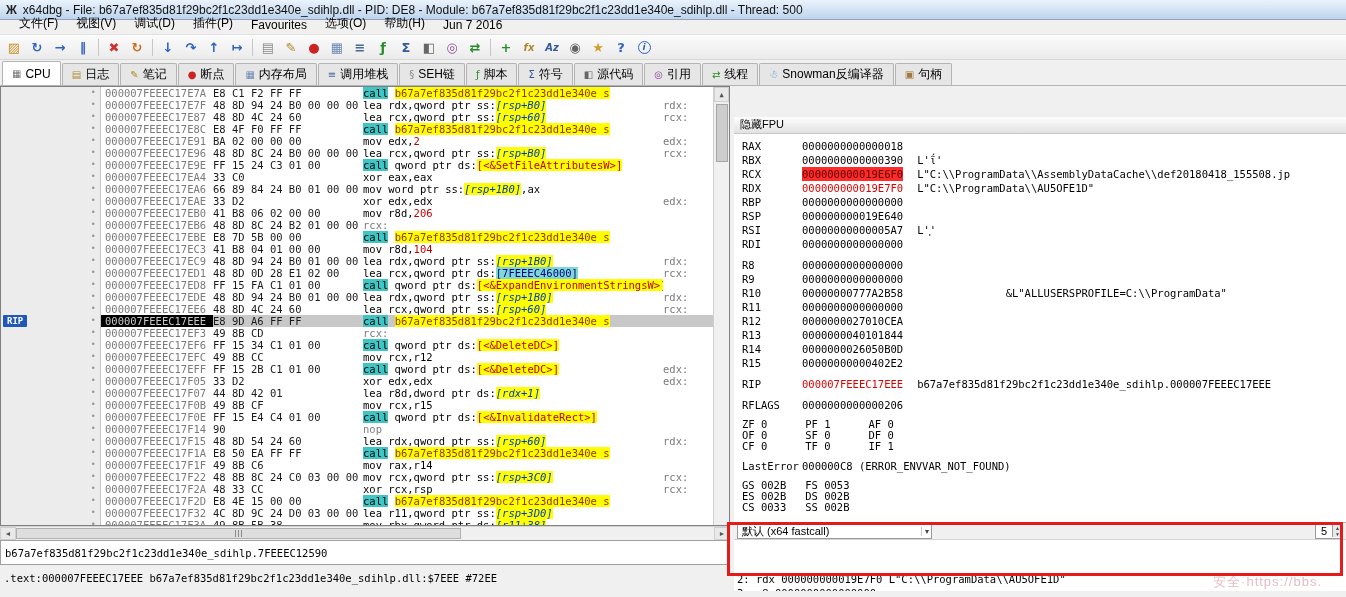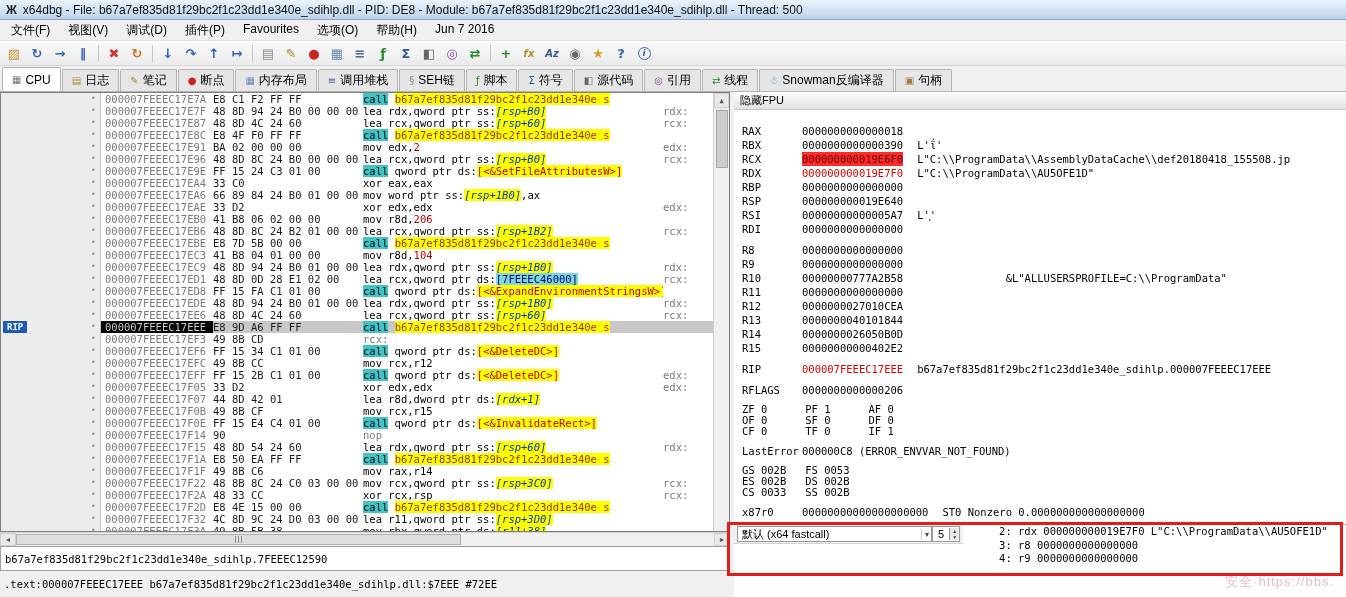--- a/index.html
+++ b/index.html
@@ -5,22 +5,22 @@
   * { box-sizing: border-box; margin: 0; padding: 0; }
   html,body { width:1346px; height:597px; overflow:hidden; background:#f0f0f0;
     font-family:"Liberation Sans",sans-serif; position:relative; }
 
   
   .titlebar { height:20px; background:linear-gradient(#eaf3fc,#bed4ec);
     border-bottom:1px solid #8ea6c0; display:flex; align-items:center; padding:0 6px; font-size:12px; color:#111; }
   .app-icon { font-weight:bold; font-size:12px; margin-right:6px; color:#222; }
   .title-text { white-space:nowrap; overflow:hidden; }
 
-  .menubar { height:21px; display:flex; align-items:flex-start; background:#f0f0f0;
-    border-bottom:1px solid #e2e2e2; font-size:12px; padding-left:2px; }
+  .menubar { height:15px; display:flex; align-items:flex-end; background:#f0f0f0;
+    border-bottom:1px solid #e2e2e2; font-size:12px; padding-left:10px; }
   .menu-item { padding:2px 9px; cursor:default; }
   .menu-date { padding:2px 9px; }
 
   .toolbar { height:25px; display:flex; align-items:center; gap:1px;
     background:linear-gradient(#fbfbfb,#ebebeb); border-bottom:1px solid #d6d6d6; padding-left:3px; }
   .tb-btn { width:22px; height:22px; border:none; background:transparent; display:flex;
     align-items:center; justify-content:center; font-size:13px; font-weight:bold; font-family:"DejaVu Sans",sans-serif; }
   .tb-sep { width:1px; height:17px; background:#c6c6c6; margin:0 3px; }
   .tb-text { font-size:10px; font-style:italic; }
   .tb-circle { border:1px solid #2f62c4; border-radius:50%; width:13px; height:13px;
@@ -30,21 +30,21 @@
     border-bottom:1px solid #b4b4b4; padding:2px 2px 0 2px; font-size:12px; }
   .tab { height:22px; display:flex; align-items:center; gap:4px; padding:0 9px;
     background:#e6e6e6; border:1px solid #b4b4b4; border-bottom:none; border-radius:2px 2px 0 0; white-space:nowrap; }
   .tab.active { background:#fff; height:24px; }
   .tab-icon { font-size:10px; font-family:"DejaVu Sans",sans-serif; }
 
   
   .main { display:flex; height:505px; }
   .left { width:730px; display:flex; flex-direction:column; }
   .vsplit { width:4px; background:#f0f0f0; }
-  .right { flex:1; display:flex; flex-direction:column; background:#fff; }
+  .right { flex:1; display:flex; flex-direction:column; background:#fff;margin-top:31px; }
 
   
   .disasm { height:440px; background:#fff; border:1px solid #808080; overflow:hidden;
     position:relative; font-family:"DejaVu Sans Mono",monospace; font-size:10.5px; }
   .drow { display:flex; height:12px; line-height:12px; white-space:pre; }
   .g  { width:100px; flex:none; background:#ececec; border-right:1px solid #c4c4c4; position:relative; }
   .bp-dot { position:absolute; right:4px; top:-1px; color:#9a9a9a; font-style:normal; font-size:9px; }
   .ripbadge { position:absolute; left:2px; top:0; background:#2058b8; color:#fff;
     font-size:9px; font-weight:bold; padding:0 4px; border-radius:1px; }
   .da { width:112px; flex:none; color:#7a7a7a; padding-left:4px; }
@@ -78,48 +78,48 @@
 
   .infobox { height:25px; background:#fff; border:1px solid #a0a0a0; display:flex; align-items:center;
     padding-left:4px; font-family:"DejaVu Sans Mono",monospace; font-size:10.5px; white-space:nowrap; overflow:hidden; }
   .statusline { height:26px; display:flex; align-items:center; padding-left:4px; background:#f0f0f0;
     font-family:"DejaVu Sans Mono",monospace; font-size:10.5px; white-space:nowrap; overflow:hidden; }
 
   
   .regs-header { height:18px; background:linear-gradient(#fdfdfd,#e2e2e2); border-bottom:1px solid #c8c8c8;
     font-size:11px; display:flex; align-items:center; padding-left:6px; }
   .registers { height:414px; overflow:hidden; font-family:"DejaVu Sans Mono",monospace;
-    font-size:10.5px; padding:14px 0 0 8px; white-space:pre; }
+    font-size:10.5px; padding:5px 0 0 8px; white-space:pre; }
   .reg-group { margin-bottom:7px; }
   .reg-line { height:14px; line-height:14px; display:flex; }
   .reg-line.tight { height:11px; line-height:11px; display:block; }
   .rn { width:60px; flex:none; color:#000; }
   .rv { color:#000; }
   .rv.red { color:#e00000; }
   .rv.hlred { background:#ff2a2a; color:#5c0000; }
   .rx { margin-left:14px; color:#000; white-space:pre; }
 
   
-  .args { height:73px; border-top:1px solid #b4b4b4; background:#fff; display:flex; flex-direction:row; overflow:hidden;gap:33px; }
+  .args { height:73px; border-top:1px solid #b4b4b4; background:#fff; display:flex; flex-direction:column; overflow:hidden;gap:33px; }
   .args-header { height:19px; background:#f0f0f0; border-bottom:1px solid #d4d4d4;
     display:flex; align-items:center; padding:0 3px; }
   .combo { width:195px; height:16px; background:#fff; border:1px solid #9a9a9a; font-size:11px;
     display:flex; align-items:center; justify-content:space-between; padding:0 2px 0 4px; white-space:nowrap; overflow:hidden; }
   .caret { font-size:8px; color:#444; border-left:1px solid #c8c8c8; padding-left:3px; }
   .spin { margin-left:auto; height:16px; display:flex; align-items:center; border:1px solid #9a9a9a; background:#fff; font-size:11px; }
   .spin-val { padding:0 5px; }
   .spin-btns { display:flex; flex-direction:column; border-left:1px solid #9a9a9a; }
   .spin-btns i { font-style:normal; font-size:5px; line-height:6px; padding:0 2px; background:#e9e9e9; color:#444; }
   .arg-row { height:13.5px; line-height:13.5px; font-family:"DejaVu Sans Mono",monospace; font-size:10.5px;
     padding-left:3px; white-space:pre; overflow:hidden; }
 
   
   .red-box { position:absolute; left:727px; top:522px; width:616px; height:54px;
     border:3px solid #e31b1b; z-index:40; pointer-events:none; }
-  .watermark { position:absolute; right:12px; bottom:6px;
+  .watermark { position:absolute; right:24px; bottom:6px;
     font-size:13px; letter-spacing:1px; color:rgba(200,120,135,.5); z-index:30; }
 </style>
 </head>
 <body>
 
 <div class="titlebar">
   <span class="app-icon">Ж</span>
   <span class="title-text">x64dbg - File: b67a7ef835d81f29bc2f1c23dd1e340e_sdihlp.dll - PID: DE8 - Module: b67a7ef835d81f29bc2f1c23dd1e340e_sdihlp.dll - Thread: 500</span>
 </div>
 
@@ -286,21 +286,21 @@
         <div class="drow"><span class="g"><i class="bp-dot">•</i></span><span class="da">000007FEEEC17E7F</span><span class="db">48 8D 94 24 B0 00 00 00</span><span class="di"><span class="pt-p">lea rdx,qword ptr ss:</span><span class="pt-m">[rsp+B0]</span></span><span class="dc">rdx:</span></div>
         <div class="drow"><span class="g"><i class="bp-dot">•</i></span><span class="da">000007FEEEC17E87</span><span class="db">48 8D 4C 24 60</span><span class="di"><span class="pt-p">lea rcx,qword ptr ss:</span><span class="pt-m">[rsp+60]</span></span><span class="dc">rcx:</span></div>
         <div class="drow"><span class="g"><i class="bp-dot">•</i></span><span class="da">000007FEEEC17E8C</span><span class="db">E8 4F F0 FF FF</span><span class="di"><span class="pt-c">call</span><span class="pt-p"> </span><span class="pt-f">b67a7ef835d81f29bc2f1c23dd1e340e_s</span></span><span class="dc"></span></div>
         <div class="drow"><span class="g"><i class="bp-dot">•</i></span><span class="da">000007FEEEC17E91</span><span class="db">BA 02 00 00 00</span><span class="di"><span class="pt-p">mov edx,</span><span class="pt-v">2</span></span><span class="dc">edx:</span></div>
         <div class="drow"><span class="g"><i class="bp-dot">•</i></span><span class="da">000007FEEEC17E96</span><span class="db">48 8D 8C 24 B0 00 00 00</span><span class="di"><span class="pt-p">lea rcx,qword ptr ss:</span><span class="pt-m">[rsp+B0]</span></span><span class="dc">rcx:</span></div>
         <div class="drow"><span class="g"><i class="bp-dot">•</i></span><span class="da">000007FEEEC17E9E</span><span class="db">FF 15 24 C3 01 00</span><span class="di"><span class="pt-c">call</span><span class="pt-p"> qword ptr ds:</span><span class="pt-a">[&lt;&amp;SetFileAttributesW&gt;]</span></span><span class="dc"></span></div>
         <div class="drow"><span class="g"><i class="bp-dot">•</i></span><span class="da">000007FEEEC17EA4</span><span class="db">33 C0</span><span class="di"><span class="pt-p">xor eax,eax</span></span><span class="dc"></span></div>
         <div class="drow"><span class="g"><i class="bp-dot">•</i></span><span class="da">000007FEEEC17EA6</span><span class="db">66 89 84 24 B0 01 00 00</span><span class="di"><span class="pt-p">mov word ptr ss:</span><span class="pt-m">[rsp+1B0]</span><span class="pt-p">,ax</span></span><span class="dc"></span></div>
         <div class="drow"><span class="g"><i class="bp-dot">•</i></span><span class="da">000007FEEEC17EAE</span><span class="db">33 D2</span><span class="di"><span class="pt-p">xor edx,edx</span></span><span class="dc">edx:</span></div>
         <div class="drow"><span class="g"><i class="bp-dot">•</i></span><span class="da">000007FEEEC17EB0</span><span class="db">41 B8 06 02 00 00</span><span class="di"><span class="pt-p">mov r8d,</span><span class="pt-v">206</span></span><span class="dc"></span></div>
-        <div class="drow"><span class="g"><i class="bp-dot">•</i></span><span class="da">000007FEEEC17EB6</span><span class="db">48 8D 8C 24 B2 01 00 00</span><span class="di"><span class="pt-p">lea rcx,qword ptr ss:</span><span class="pt-m">[rsp+1B2]</span></span><span class="dc">rcx:</span></div>
+        <div class="drow"><span class="g"><i class="bp-dot">•</i></span><span class="da">000007FEEEC17EB6</span><span class="db">48 8D 8C 24 B2 01 00 00</span><span class="dc">rcx:</span></div>
         <div class="drow"><span class="g"><i class="bp-dot">•</i></span><span class="da">000007FEEEC17EBE</span><span class="db">E8 7D 5B 00 00</span><span class="di"><span class="pt-c">call</span><span class="pt-p"> </span><span class="pt-f">b67a7ef835d81f29bc2f1c23dd1e340e_s</span></span><span class="dc"></span></div>
         <div class="drow"><span class="g"><i class="bp-dot">•</i></span><span class="da">000007FEEEC17EC3</span><span class="db">41 B8 04 01 00 00</span><span class="di"><span class="pt-p">mov r8d,</span><span class="pt-v">104</span></span><span class="dc"></span></div>
         <div class="drow"><span class="g"><i class="bp-dot">•</i></span><span class="da">000007FEEEC17EC9</span><span class="db">48 8D 94 24 B0 01 00 00</span><span class="di"><span class="pt-p">lea rdx,qword ptr ss:</span><span class="pt-m">[rsp+1B0]</span></span><span class="dc">rdx:</span></div>
         <div class="drow"><span class="g"><i class="bp-dot">•</i></span><span class="da">000007FEEEC17ED1</span><span class="db">48 8D 0D 28 E1 02 00</span><span class="di"><span class="pt-p">lea rcx,qword ptr ds:</span><span class="pt-d">[7FEEEC46000]</span></span><span class="dc">rcx:</span></div>
         <div class="drow"><span class="g"><i class="bp-dot">•</i></span><span class="da">000007FEEEC17ED8</span><span class="db">FF 15 FA C1 01 00</span><span class="di"><span class="pt-c">call</span><span class="pt-p"> qword ptr ds:</span><span class="pt-a">[&lt;&amp;ExpandEnvironmentStringsW&gt;]</span></span><span class="dc"></span></div>
         <div class="drow"><span class="g"><i class="bp-dot">•</i></span><span class="da">000007FEEEC17EDE</span><span class="db">48 8D 94 24 B0 01 00 00</span><span class="di"><span class="pt-p">lea rdx,qword ptr ss:</span><span class="pt-m">[rsp+1B0]</span></span><span class="dc">rdx:</span></div>
         <div class="drow"><span class="g"><i class="bp-dot">•</i></span><span class="da">000007FEEEC17EE6</span><span class="db">48 8D 4C 24 60</span><span class="di"><span class="pt-p">lea rcx,qword ptr ss:</span><span class="pt-m">[rsp+60]</span></span><span class="dc">rcx:</span></div>
         <div class="drow rip"><span class="g"><span class="ripbadge">RIP</span><i class="bp-dot">•</i></span><span class="da">000007FEEEC17EEE</span><span class="db">E8 9D A6 FF FF</span><span class="di"><span class="pt-c">call</span><span class="pt-p"> </span><span class="pt-f">b67a7ef835d81f29bc2f1c23dd1e340e_s</span></span><span class="dc"></span></div>
         <div class="drow"><span class="g"><i class="bp-dot">•</i></span><span class="da">000007FEEEC17EF3</span><span class="db">49 8B CD</span><span class="dc">rcx:</span></div>
         <div class="drow"><span class="g"><i class="bp-dot">•</i></span><span class="da">000007FEEEC17EF6</span><span class="db">FF 15 34 C1 01 00</span><span class="di"><span class="pt-c">call</span><span class="pt-p"> qword ptr ds:</span><span class="pt-a">[&lt;&amp;DeleteDC&gt;]</span></span><span class="dc"></span></div>

